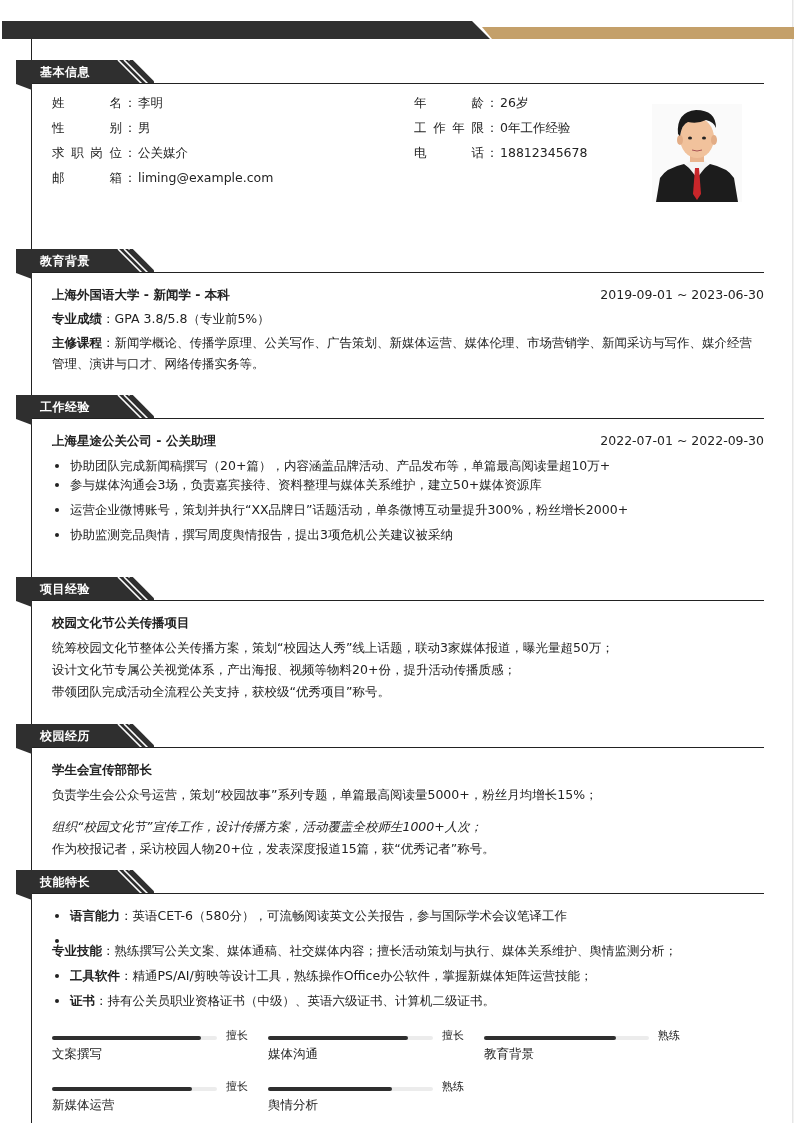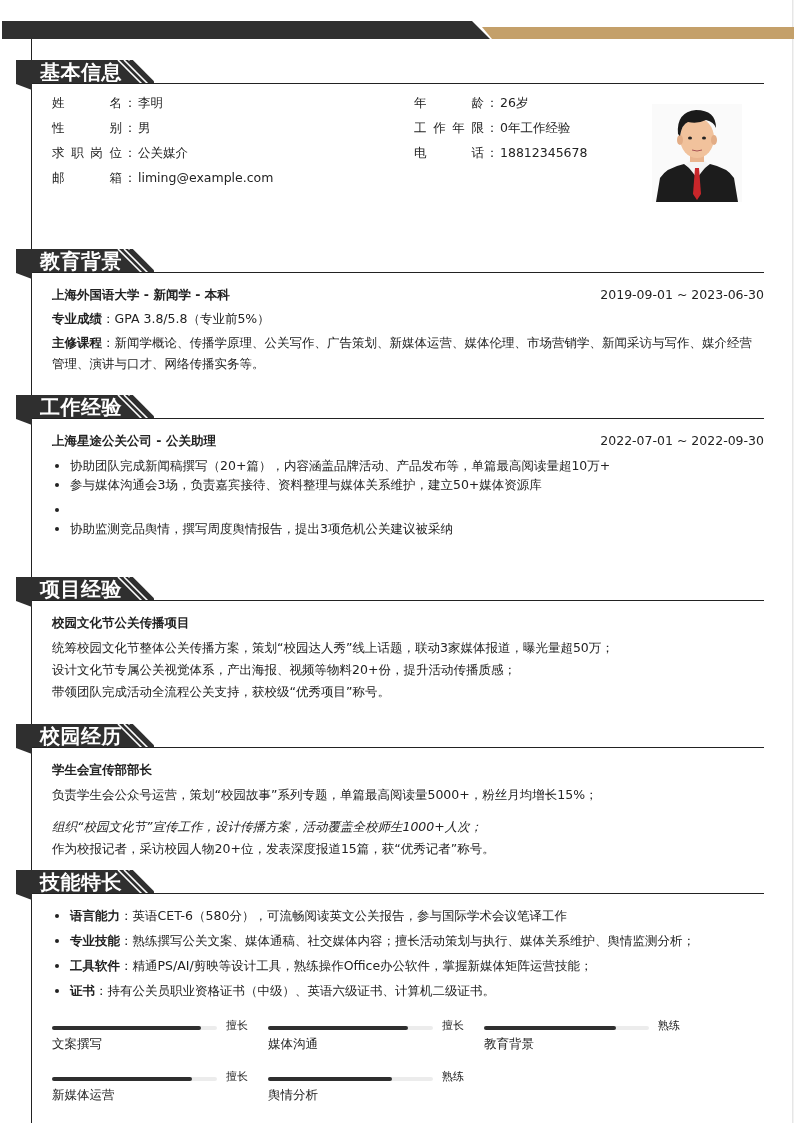--- a/index.html
+++ b/index.html
@@ -9,21 +9,21 @@
   .topbar { position: absolute; left: 2px; top: 21px; width: 790px; height: 18px; }
   .topbar .dark { position: absolute; left: 0; top: 0; height: 18px; width: 488px; background: #2f2f2f; clip-path: polygon(0 0, 470px 0, 488px 18px, 0 18px); }
   .topbar .gold { position: absolute; left: 480px; top: 6px; height: 12px; width: 312px; background: #c4a06a; clip-path: polygon(0 0, 312px 0, 312px 12px, 10px 12px); }
   .vline { position: absolute; left: 31px; top: 39px; width: 1px; height: 1084px; background: #222; }
 
   .section { position: absolute; left: 16px; width: 748px; }
   .sec-head { position: relative; height: 24px; }
   .sec-tab { position: absolute; left: 0; top: 0; height: 24px; width: 136px; background: #2f2f2f; clip-path: polygon(0 0, 112px 0, 136px 24px, 0 24px); }
   .sec-stripes { position: absolute; left: 98px; top: 0; width: 40px; height: 24px; }
   .sec-fold { position: absolute; left: 0; top: 24px; width: 16px; height: 6px; background: #2f2f2f; clip-path: polygon(0 0, 16px 0, 16px 6px); }
-  .sec-title { position: absolute; left: 24px; top: 2px; color: #fff; font-size: 20px; font-weight: bold; letter-spacing: 0.5px; line-height: 20px; }
+  .sec-title { position: absolute; left: 24px; top: 2px; color: #fff; font-size: 12px; font-weight: bold; letter-spacing: 0.5px; line-height: 20px; }
   .sec-line { position: absolute; left: 16px; right: 0; top: 23px; height: 1px; background: #222; }
   .sec-body { padding: 10px 0 0 36px; }
 
   .info-grid { position: relative; height: 110px; }
   .info-row { position: absolute; display: flex; font-size: 12.5px; line-height: 16px; }
   .info-label { display: inline-flex; justify-content: space-between; width: 70px; }
   .info-colon { width: 16px; text-align: center; }
   .avatar { position: absolute; left: 652px; top: 104px; width: 90px; height: 98px; }
 
   .line { font-size: 12.5px; line-height: 16px; }
@@ -186,20 +186,21 @@
       <div class="line bul" style="margin-top:9px;">
           <span class="dot"></span>
           <span>协助团队完成新闻稿撰写（20+篇），内容涵盖品牌活动、产品发布等，单篇最高阅读量超10万+</span>
         </div>
       <div class="line bul" style="margin-top:3px;">
           <span class="dot"></span>
           <span>参与媒体沟通会3场，负责嘉宾接待、资料整理与媒体关系维护，建立50+媒体资源库</span>
         </div>
       <div class="line bul" style="margin-top:9px;">
           <span class="dot"></span>
+          <span>运营企业微博账号，策划并执行“XX品牌日”话题活动，单条微博互动量提升300%，粉丝增长2000+</span>
         </div>
       <div class="line bul" style="margin-top:9px;">
           <span class="dot"></span>
           <span>协助监测竞品舆情，撰写周度舆情报告，提出3项危机公关建议被采纳</span>
         </div>
     </div>
   </div>
 
   <div class="section" style="top:577px;">
     <div class="sec-head">
@@ -251,21 +252,21 @@
         </svg>
       <div class="sec-fold"></div>
       <div class="sec-title">技能特长</div>
       <div class="sec-line"></div>
     </div>
     <div class="sec-body" style="padding-top:14px;">
       <div class="line bul">
           <span class="dot"></span>
           <span><b>语言能力</b><span>：</span><span>英语CET-6（580分），可流畅阅读英文公关报告，参与国际学术会议笔译工作</span></span>
         </div>
-      <div class="line bul" style="margin-top:9px;">
+      <div class="line bul" style="margin-top:9px;flex-direction:column;">
           <span class="dot"></span>
           <span><b>专业技能</b><span>：</span><span>熟练撰写公关文案、媒体通稿、社交媒体内容；擅长活动策划与执行、媒体关系维护、舆情监测分析；</span></span>
         </div>
       <div class="line bul" style="margin-top:9px;">
           <span class="dot"></span>
           <span><b>工具软件</b><span>：</span><span>精通PS/AI/剪映等设计工具，熟练操作Office办公软件，掌握新媒体矩阵运营技能；</span></span>
         </div>
       <div class="line bul" style="margin-top:9px;">
           <span class="dot"></span>
           <span><b>证书</b><span>：</span><span>持有公关员职业资格证书（中级）、英语六级证书、计算机二级证书。</span></span>

